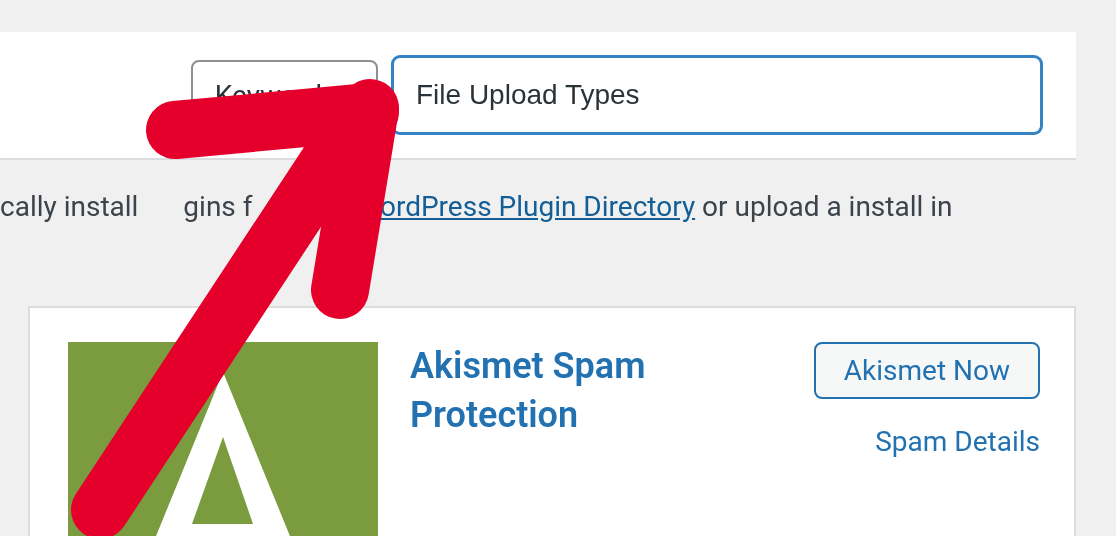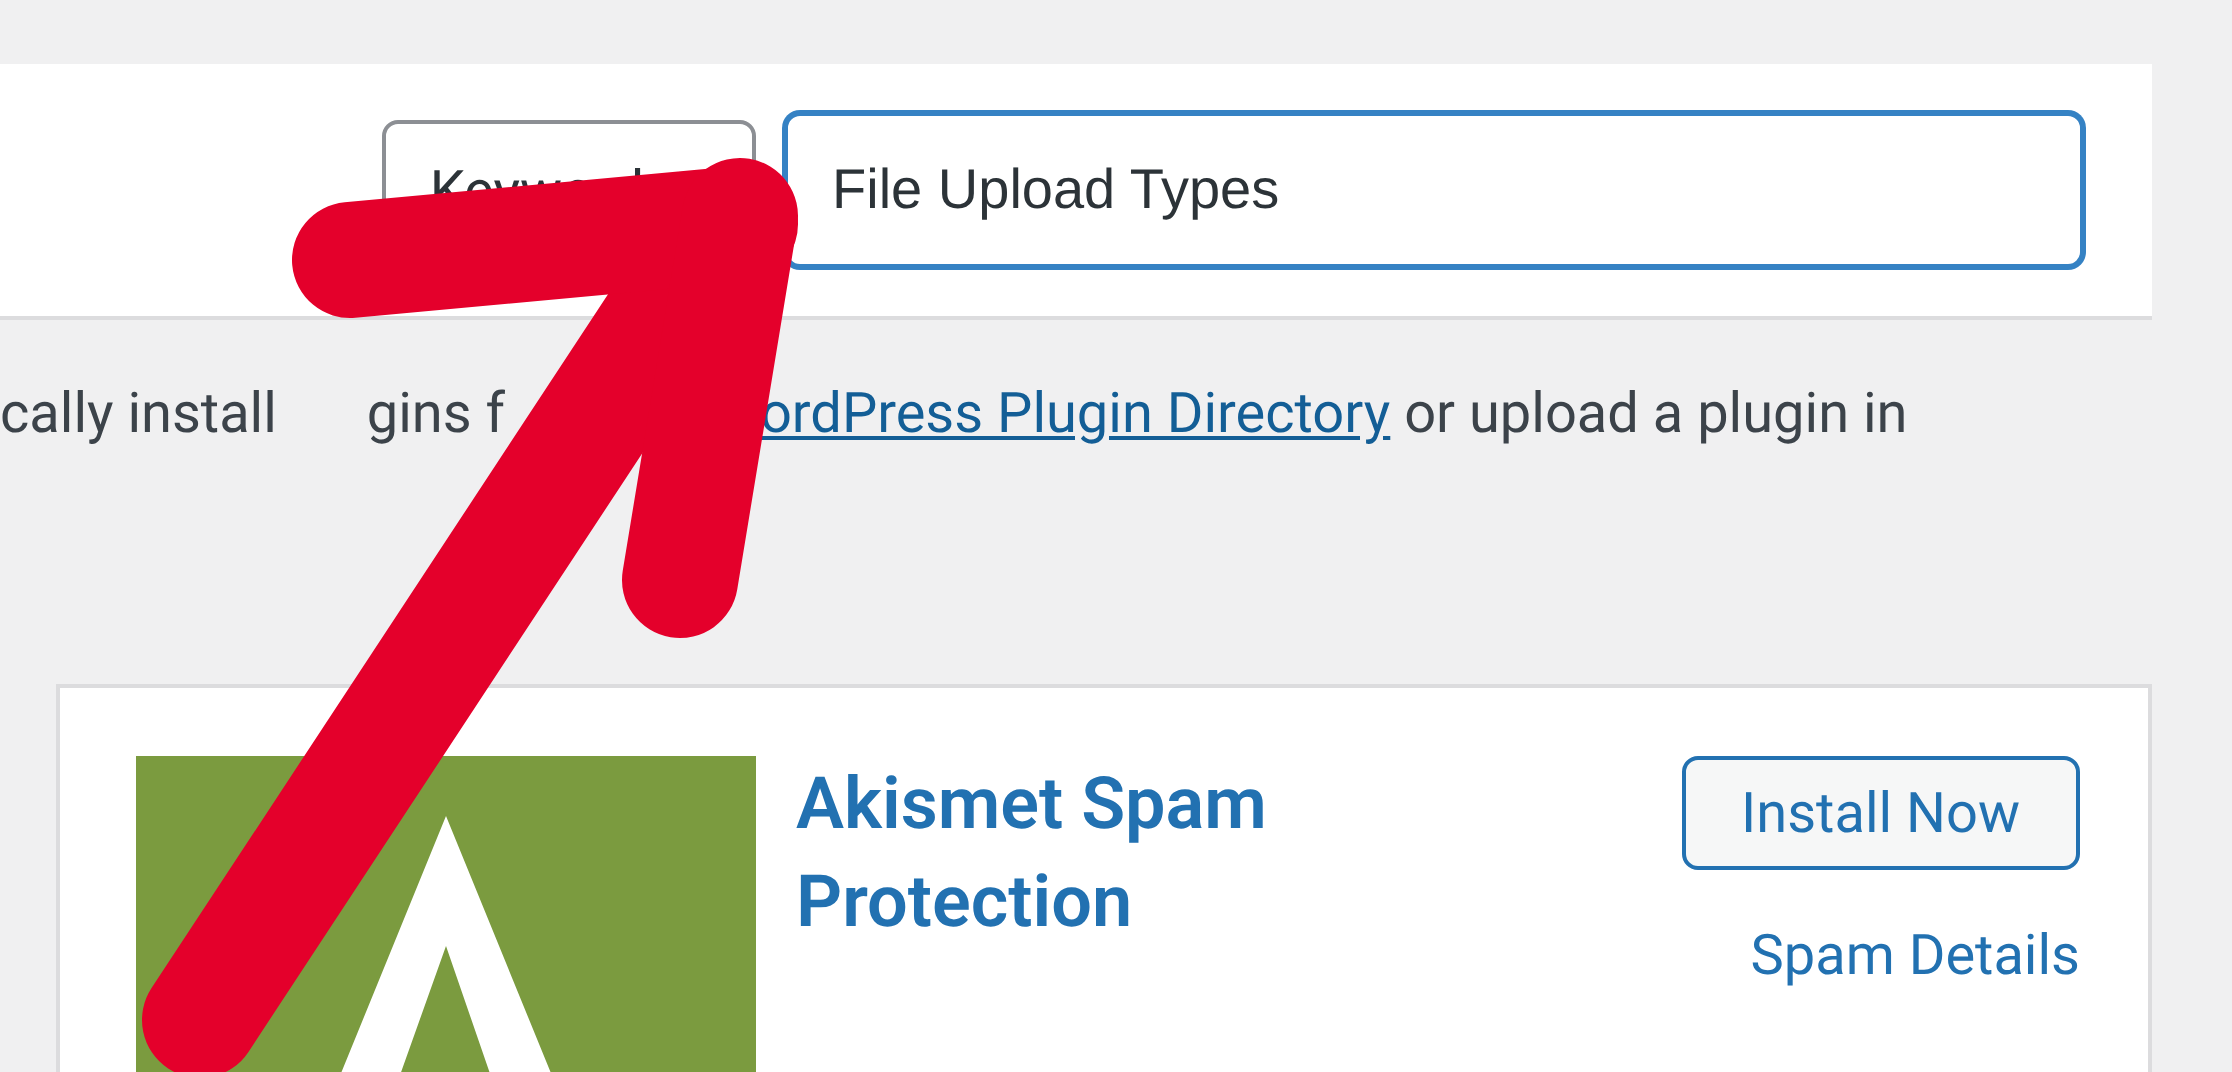--- a/index.html
+++ b/index.html
@@ -92,22 +92,21 @@
       top: 306px;
       left: 28px;
       right: 40px;
       bottom: 0;
       background: #ffffff;
       border: 2px solid #dcdcde;
       border-bottom: none;
       padding: 34px 34px 0 38px;
       display: flex;
       align-items: flex-start;
-      gap: 20px;
-      margin-top: 36px;
+      gap: 32px;
     }
 
     .plugin-icon {
       width: 310px;
       height: 196px; 
       background: #7b9b3f;
       position: relative;
       overflow: hidden;
       flex-shrink: 0;
     }
@@ -173,41 +172,41 @@
     <span class="chev">
       <svg viewBox="0 0 20 20">
           <path d="M2 6 L10 14 L18 6" fill="none" stroke="#2c3338" stroke-width="3" stroke-linecap="round" stroke-linejoin="round"></path>
         </svg>
     </span>
   </div>
   <input class="search-input" type="text" value="File Upload Types" style="">
 </div>
 
 <div class="instruction">
-  <span>cally install </span><span style="visibility:hidden">plu</span><span>gins f</span><span style="visibility:hidden">rom th</span><span>e </span><a href="#">WordPress Plugin Directory</a><span> or upload a plugin in</span>
+  <span>cally install </span><span style="visibility:hidden">plu</span><span>gins f</span><span style="visibility:hidden">rom th</span><span>e </span><a href="#">WordPress Plugin Directory</a><span> or upload a install in</span>
 </div>
 
 <div class="plugin-card">
   <div class="plugin-icon">
     <svg viewBox="0 0 310 310" aria-hidden="true">
       <rect width="310" height="310" fill="#7b9b3f"></rect>
 
       <g fill="#ffffff">
         <path d="M155 30 L255 275 L222 275 L196 210 L113 210 L88 275 L55 275 Z M155 95 L124 182 L185 182 Z"></path>
       </g>
 
       <circle cx="38" cy="243" r="14" fill="#ffffff"></circle>
       <circle cx="272" cy="243" r="14" fill="#ffffff"></circle>
     </svg>
   </div>
 
   <a href="#" class="plugin-title">Akismet Spam Protection</a>
 
   <div class="plugin-actions">
-    <button class="install-btn">Install Now</button>
+    <button class="install-btn">Akismet Now</button>
     <a href="#" class="more-details">Spam Details</a>
   </div>
 </div>
 
 <svg class="annotation" viewBox="0 0 380 480">
   <g fill="none" stroke="#e4002b" stroke-width="58" stroke-linecap="round" stroke-linejoin="round">
 
     <path d="M60 450 L310 70"></path>
 
     <path d="M135 70 L330 52"></path>

